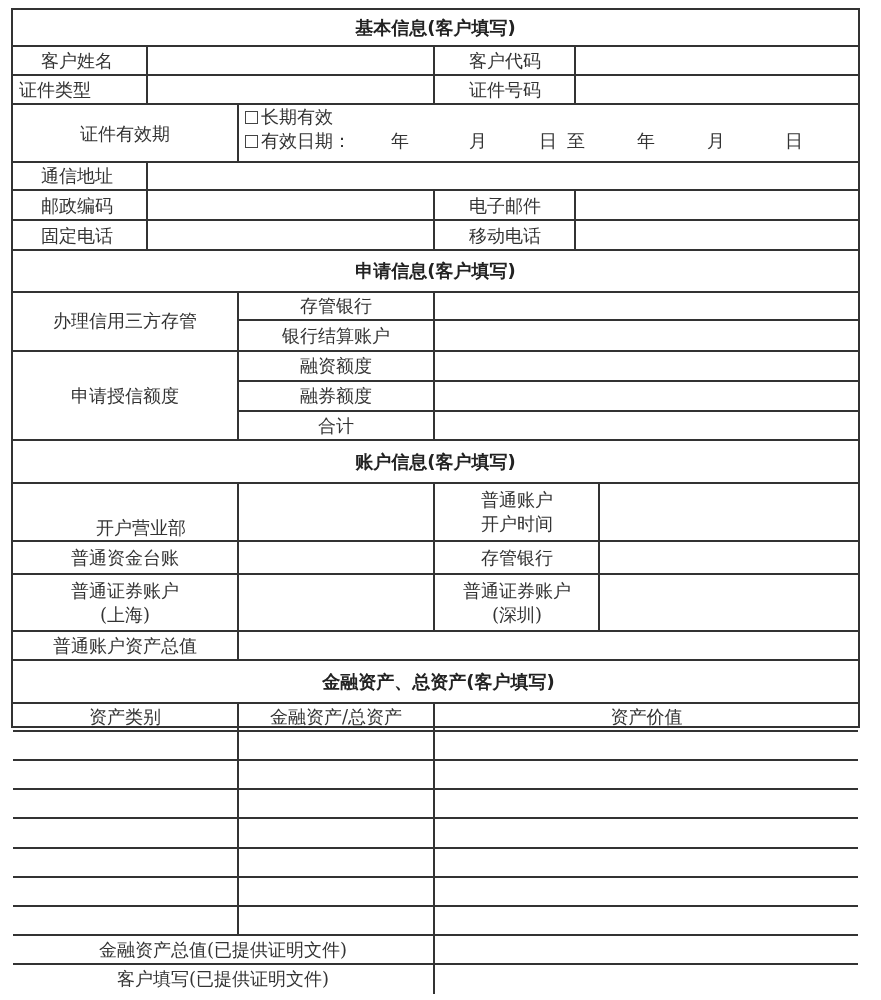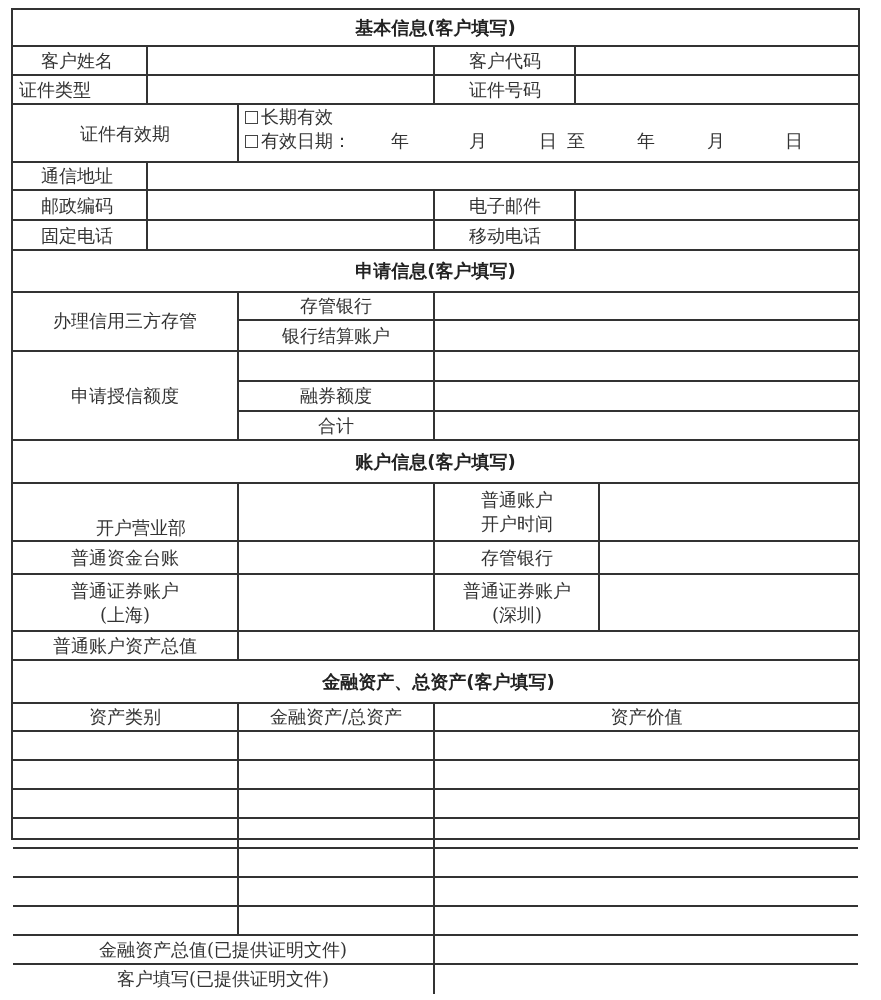--- a/index.html
+++ b/index.html
@@ -1,18 +1,18 @@
 <!DOCTYPE html>
 <html><head>
 <meta charset="utf-8">
 <style>
   html, body { margin: 0; padding: 0; background: #ffffff; }
   body { width: 881px; height: 1000px; position: relative; overflow: hidden;
          font-family: "DejaVu Serif", "Liberation Serif", serif; color: #2a2a2a; }
-  .form { position: absolute; left: 11px; top: 8px; width: 849px; height: 832px;
+  .form { position: absolute; left: 11px; top: 8px; width: 849px; height: 720px;
           border: 2px solid #333; box-sizing: border-box; }
   .cell { position: absolute; box-sizing: border-box; display: flex; align-items: center;
           justify-content: center; font-size: 18px; line-height: 24px; text-align: center;
           color: #333; }
   .hline { position: absolute; left: 0; height: 2px; background: #333; }
   .vline { position: absolute; width: 2px; background: #333; }
   .section { font-weight: bold; font-size: 18px; font-family: "DejaVu Sans", "Liberation Sans", sans-serif; color: #222; }
   .left { justify-content: flex-start; padding-left: 28px; }
   .input { position: absolute; box-sizing: border-box; border: none; background: transparent; outline: none; }
   .multi { flex-direction: column; }
@@ -89,20 +89,21 @@
   <div class="vline" style="left:224px;top:282px;height:148px;"></div>
   <div class="cell" style="left:226px;top:282px;width:194px;height:28px;">存管银行</div>
   <div class="vline" style="left:420px;top:282px;height:148px;"></div>
   <input class="input" style="left: 423px; top: 282px; width: 421px; height: 28px;">
   <div class="hline" style="top:309px;left:224px;width:621px;"></div>
   <div class="cell" style="left:226px;top:311px;width:194px;height:29px;">银行结算账户</div>
   <input class="input" style="left: 423px; top: 311px; width: 421px; height: 29px;">
   <div class="hline" style="top:340px;width:845px;"></div>
 
   <div class="cell" style="left:0;top:342px;width:224px;height:88px;">申请授信额度</div>
+  <div class="cell" style="left:226px;top:342px;width:194px;height:28px;">融资额度</div>
   <input class="input" style="left: 423px; top: 342px; width: 421px; height: 28px;">
   <div class="hline" style="top:370px;left:224px;width:621px;"></div>
   <div class="cell" style="left:226px;top:372px;width:194px;height:28px;">融券额度</div>
   <input class="input" style="left: 423px; top: 372px; width: 421px; height: 28px;">
   <div class="hline" style="top:400px;left:224px;width:621px;"></div>
   <div class="cell" style="left:226px;top:402px;width:194px;height:28px;">合计</div>
   <input class="input" style="left: 423px; top: 402px; width: 421px; height: 28px;">
   <div class="hline" style="top:429px;width:845px;"></div>
 
   <div class="cell section" style="left:0;top:431px;width:845px;height:42px;">账户信息(客户填写)</div>

